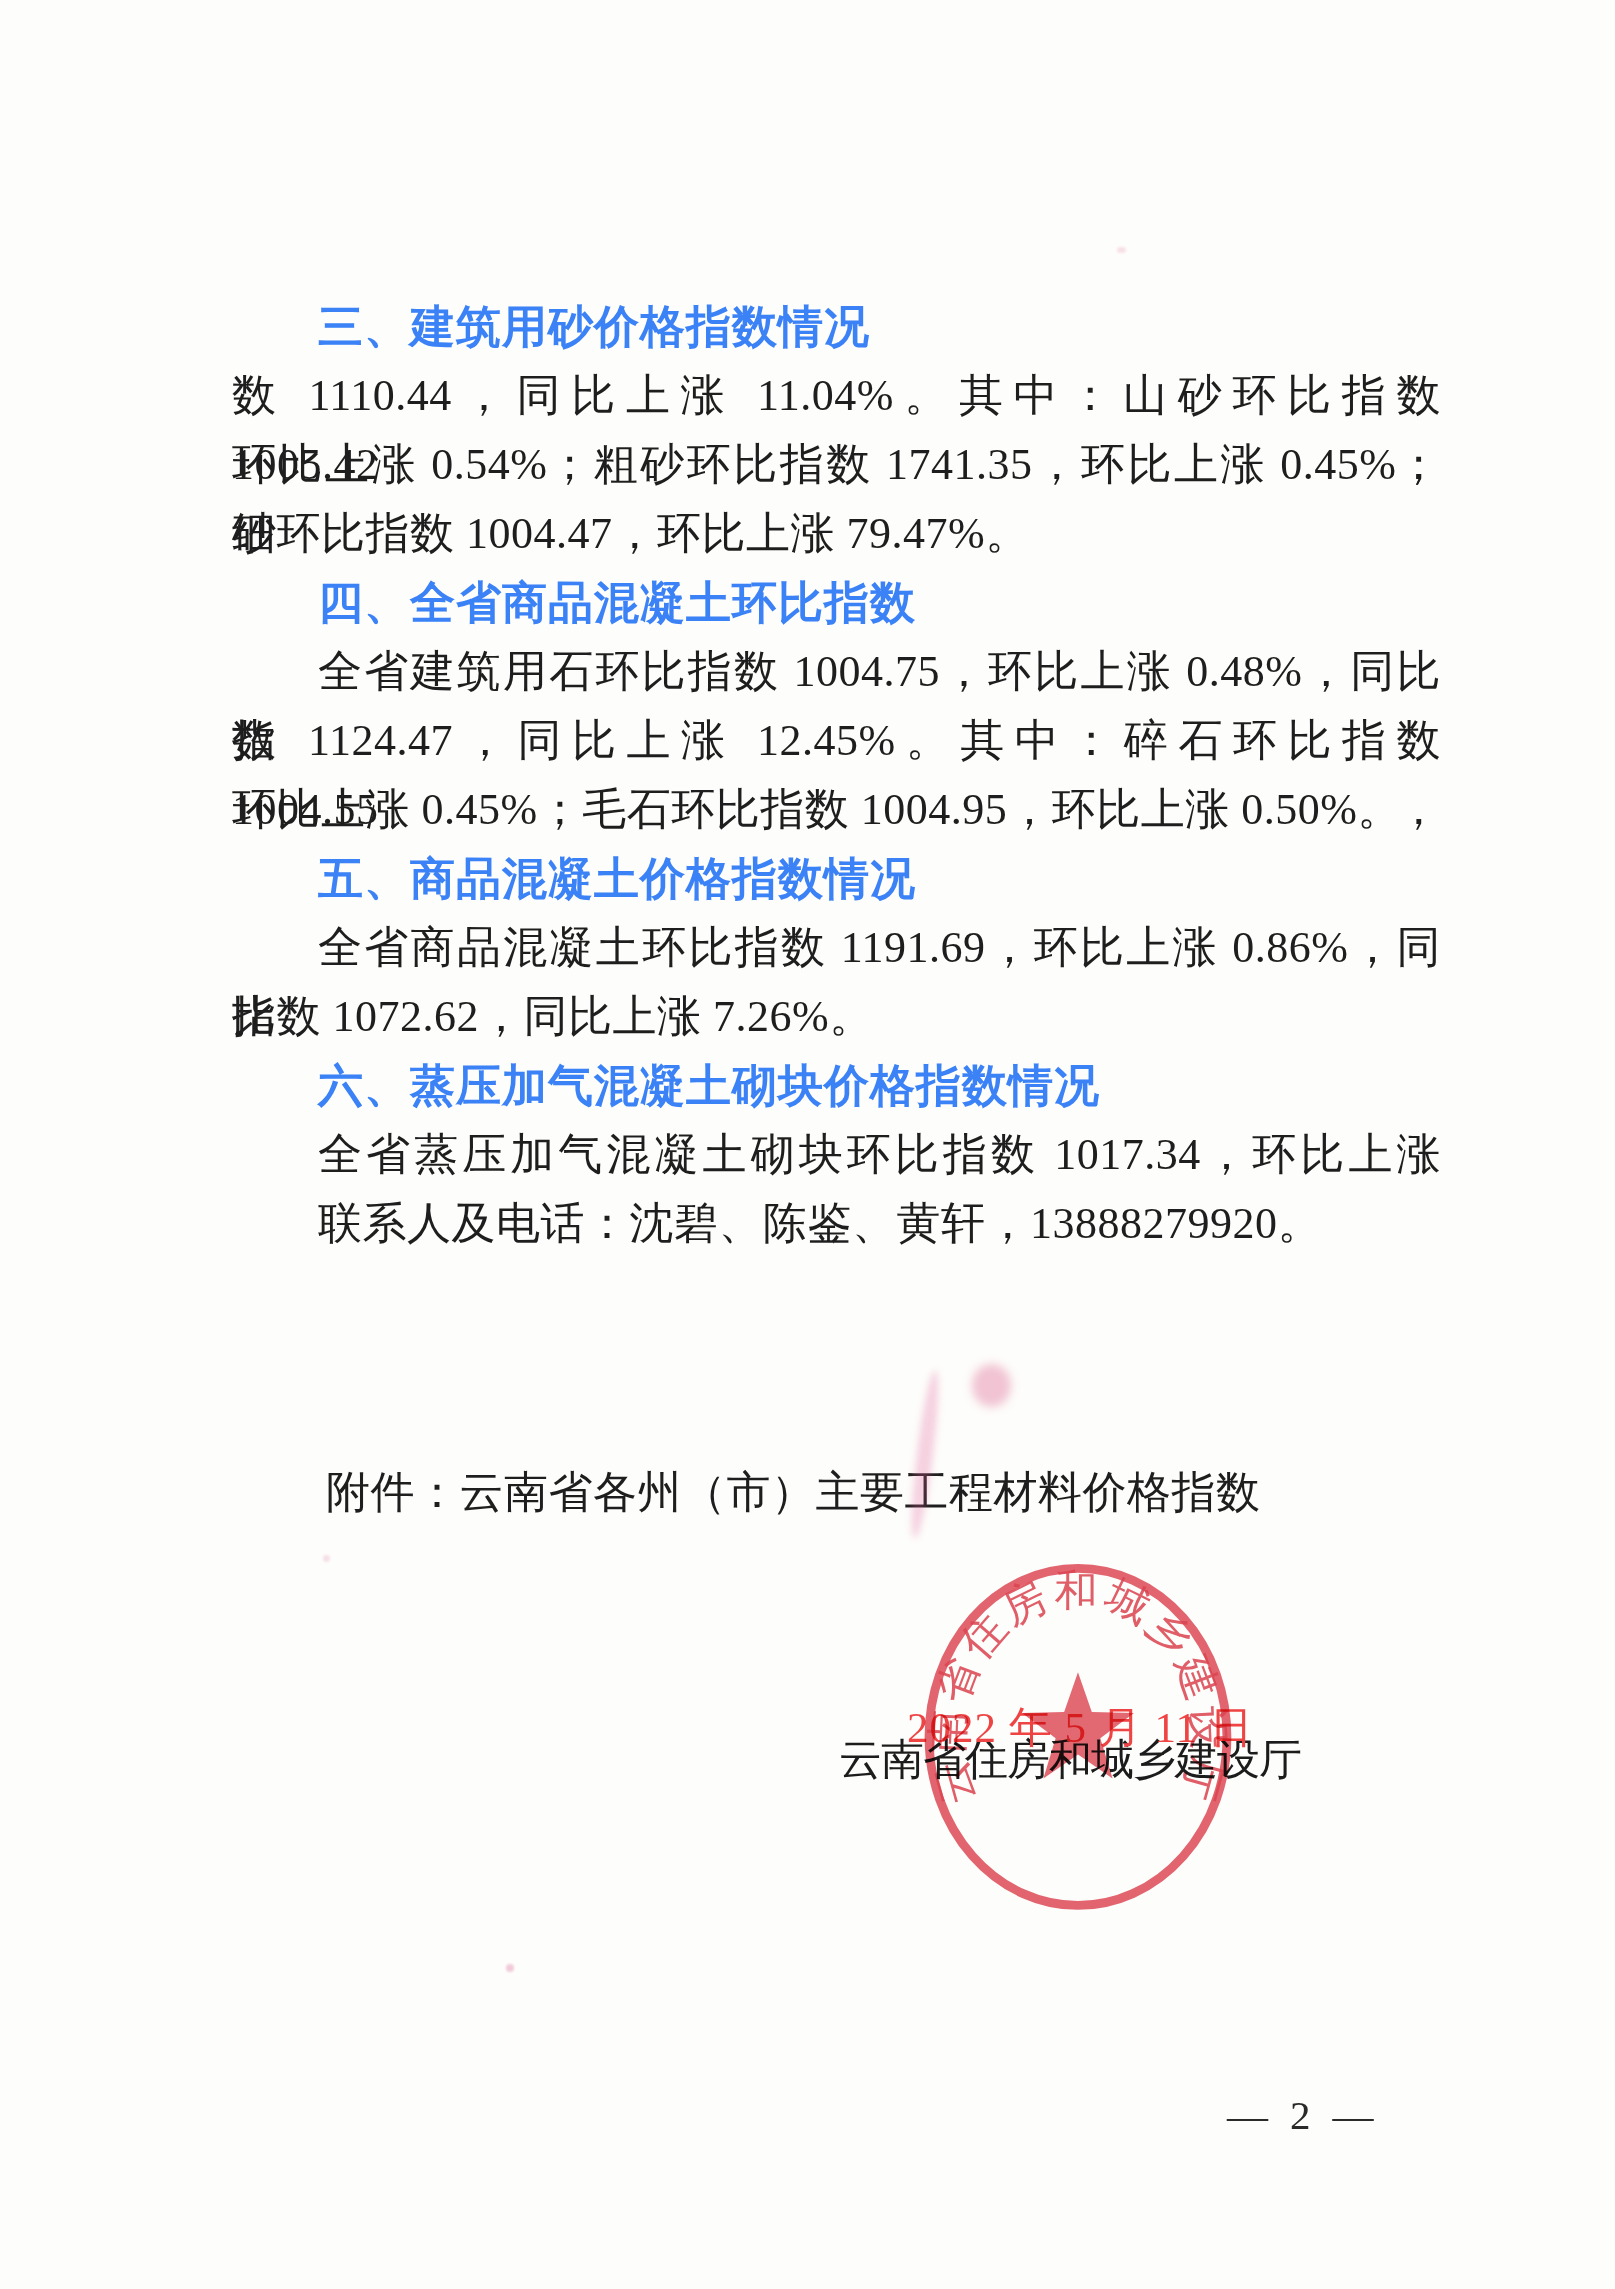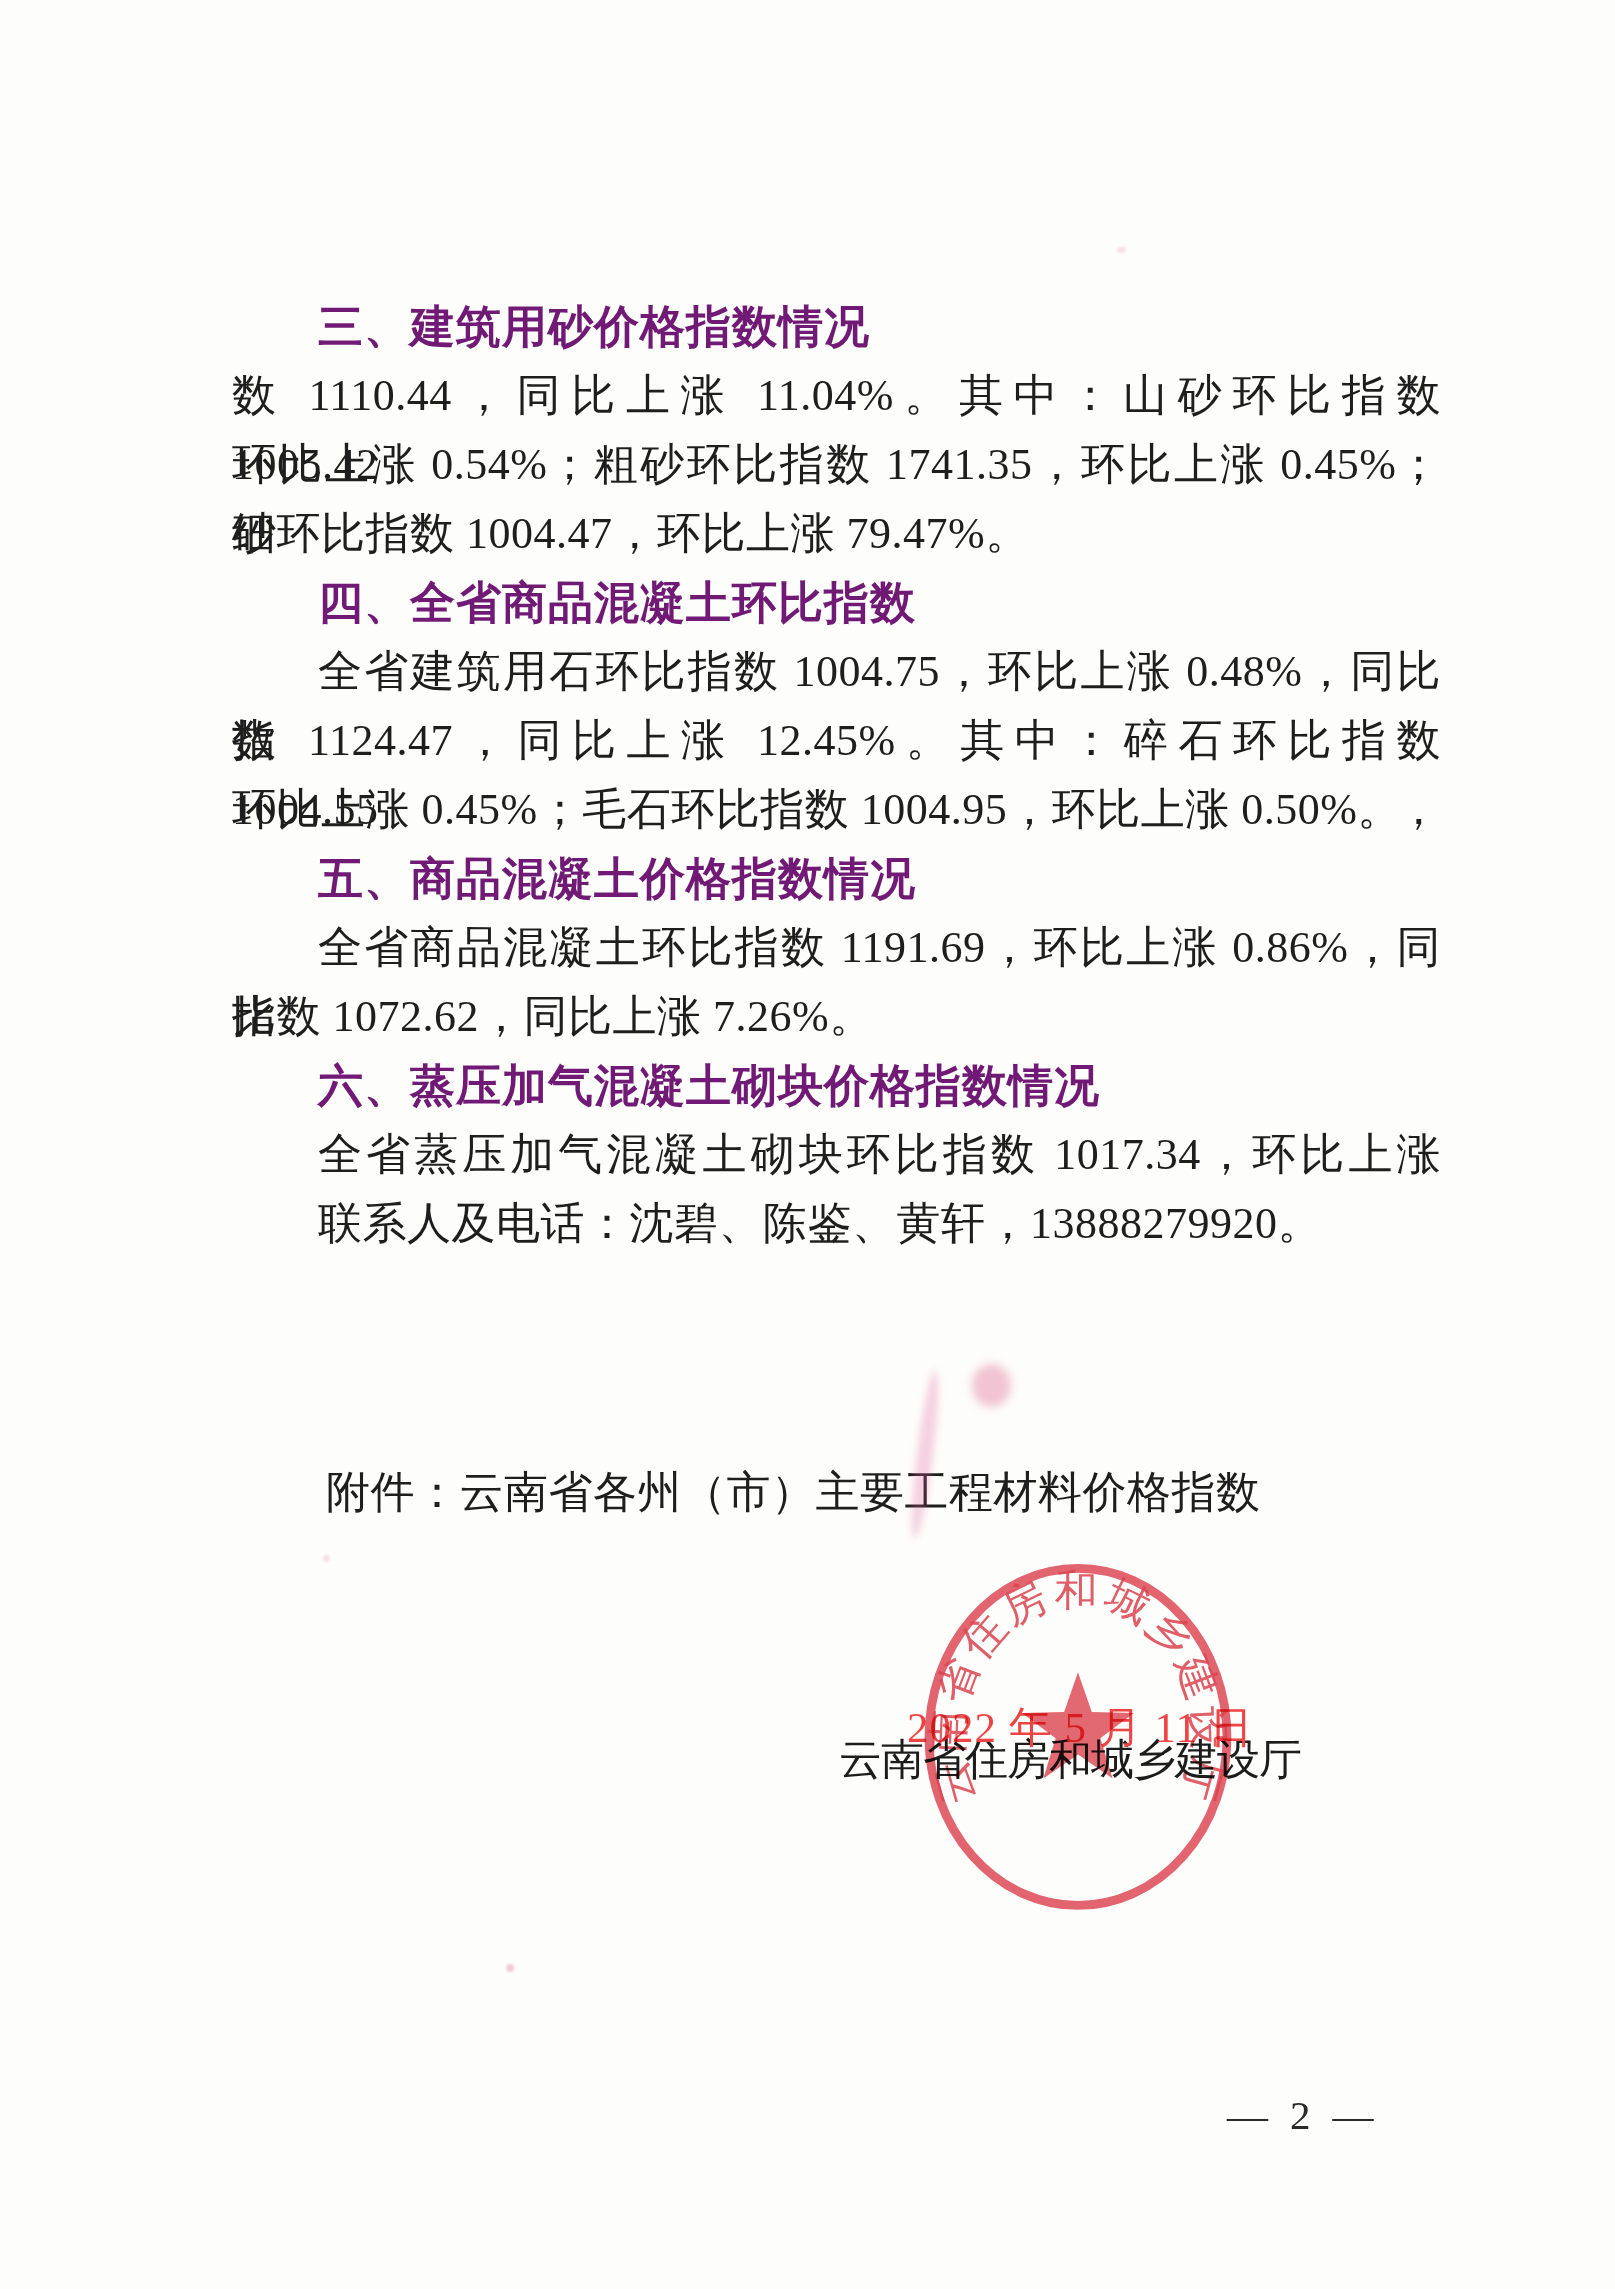--- a/index.html
+++ b/index.html
@@ -12,21 +12,21 @@
   .textblock{position:absolute;left:232px;width:1209px;}
   .line{
     display:block;height:69px;line-height:69px;
     font-size:44px;letter-spacing:0.5px;color:#1e1e1e;
   }
   .indent{text-indent:86px;}
   .just{text-align:justify;text-align-last:justify;}
   .heading{
     font-family:"Liberation Sans", sans-serif;
     font-weight:700;font-size:45px;letter-spacing:1px;
-    color:#701a75;
+    color:#3b82f6;
   }
   .attachment{position:absolute;left:240px;top:1458px;width:1209px;}
   .sig-org{
     position:absolute;left:839px;top:1725px;height:69px;line-height:69px;
     font-size:43px;letter-spacing:-1px;color:#1c1c1c;white-space:nowrap;
   }
   .sig-date{
     position:absolute;left:907px;top:1693px;height:69px;line-height:69px;
     font-size:43px;letter-spacing:1px;color:#ef4444;white-space:nowrap;
   }

